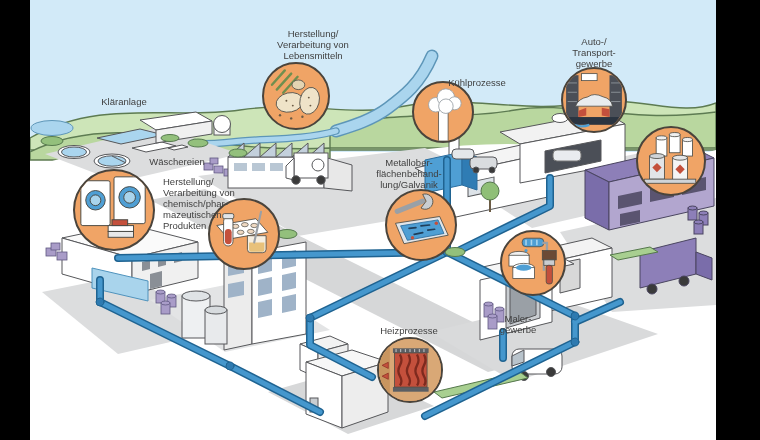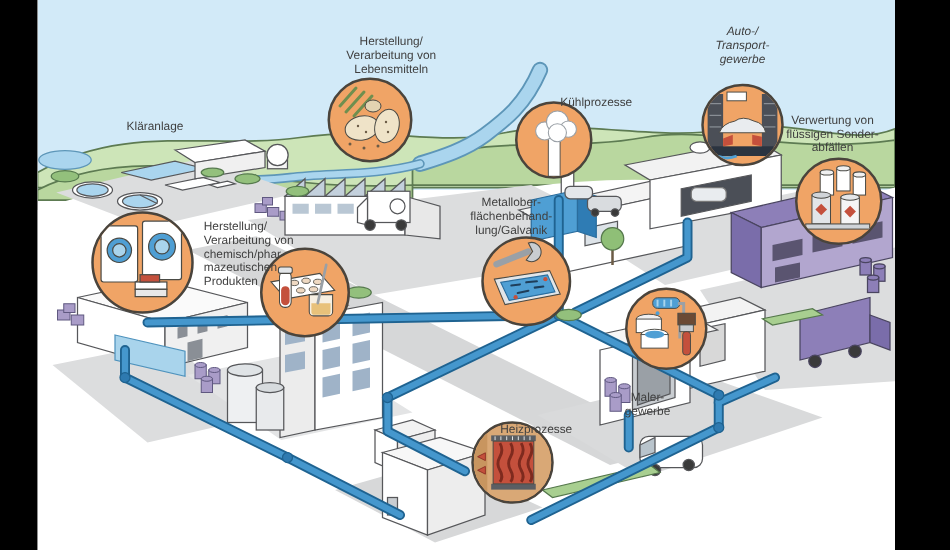--- a/index.html
+++ b/index.html
@@ -451,36 +451,34 @@
           <path d="M58,20 q4,7 0,14 q-4,7 0,14 q4,7 0,12"></path>
         </g>
         <g fill="#C4503C" stroke="#8F3327" stroke-width="1">
           <polygon points="4,34 12,30 12,38"></polygon>
             <polygon points="4,48 12,44 12,52"></polygon>
         </g>
       </svg>
     </div>
 
     <div class="lbl" style="left:34px;top:96px;width:120px;text-align:center;">Kläranlage</div>
+    <div class="lbl" style="left:77px;top:156px;width:140px;">Wäschereien</div>
     <div class="lbl" style="left:218px;top:28px;width:130px;">Herstellung/
 Verarbeitung von
 Lebensmitteln</div>
     <div class="lbl" style="left:381px;top:61px;width:132px;margin-top:16px;">Kühlprozesse</div>
-    <div class="lbl" style="left:514px;top:20px;width:100px;font-style:italic;">Auto-/
+    <div class="lbl" style="left:514px;top:36px;width:100px;">Auto-/
 Transport-
 gewerbe</div>
-    <div class="lbl" style="left:571px;top:91px;width:130px;">Verwertung von
-flüssigen Sonder-
-abfällen</div>
     <div class="lbl" style="left:324px;top:157px;width:110px;">Metallober-
 flächenbehand-
 lung/Galvanik</div>
     <div class="lbl left" style="left:133px;top:176px;width:100px;">Herstellung/
 Verarbeitung von
 chemisch/phar-
 mazeutischen
 Produkten</div>
     <div class="lbl" style="left:443px;top:313px;width:90px;">Maler-
 gewerbe</div>
-    <div class="lbl" style="left:354px;top:325px;width:90px;margin-top:13px;">Heizprozesse</div>
+    <div class="lbl" style="left:334px;top:325px;width:90px;">Heizprozesse</div>
 
   </div>
 </div>
 
 </body></html>

